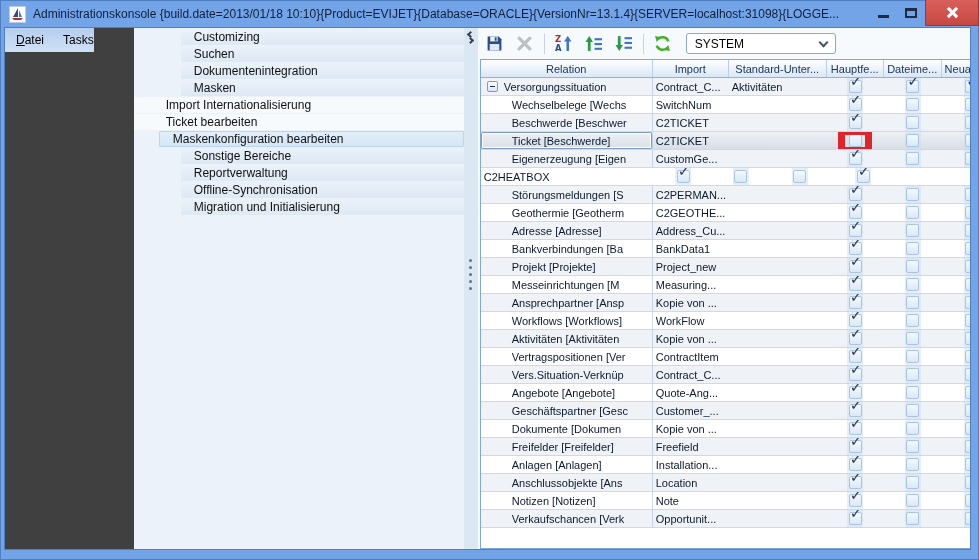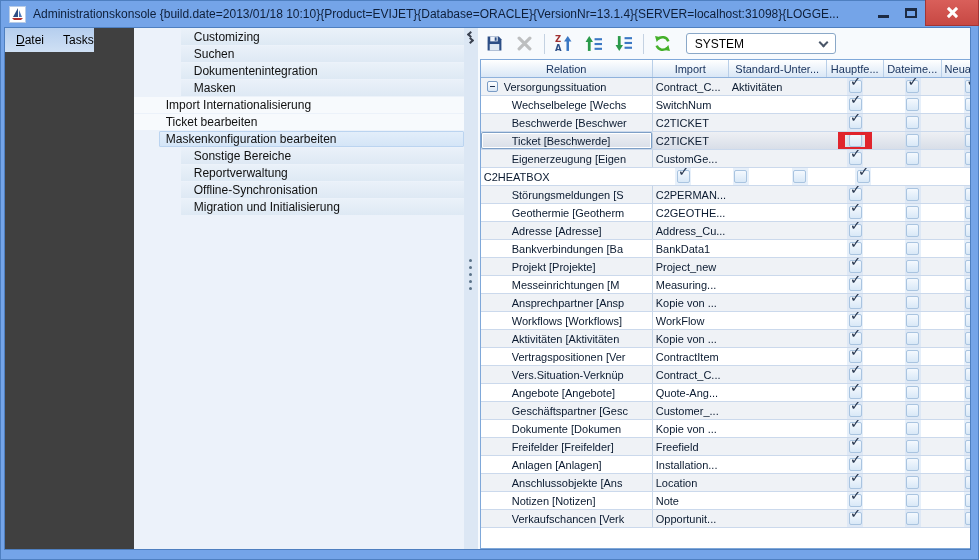--- a/index.html
+++ b/index.html
@@ -34,21 +34,21 @@
   .accel { text-decoration:underline; }
 
   .content { flex:1; display:flex; overflow:hidden; }
 
   
   .sidebar { width:330px; flex:none; background:#ECF2FA; overflow:hidden; padding-top:1px; }
   .sb-item { height:16px; margin-bottom:1px; display:flex; align-items:center; font-size:12px; color:#101010;
              white-space:nowrap; overflow:hidden; cursor:default; }
   .sb-item.lvl1 { background:linear-gradient(#EAF1F9,#DEE9F4); padding-left:13px;margin-left:47px; }
   .sb-item.lvl2 { background:#F7FAFD; padding-left:32px; }
-  .sb-item.lvl2.sel { margin-left:25px; padding-left:6px; background:linear-gradient(#E3EEFA,#D4E5F7);
+  .sb-item.lvl2.sel { margin-left:25px; padding-left:13px; background:linear-gradient(#E3EEFA,#D4E5F7);
                       border:1px solid #BBD4F0; border-radius:1px; }
 
   
   .splitter { width:14px; flex:none; background:#DCE7F4; position:relative; cursor:col-resize; }
   .split-arrows { position:absolute; top:3px; left:0; right:0; }
   .chev { width:5px; height:5px; border-left:2px solid #3a4250; border-bottom:2px solid #3a4250; margin:1px auto; }
   .chev.left  { transform:rotate(45deg); }
   .chev.right { transform:rotate(-135deg); }
   .split-dots { position:absolute; top:231px; left:0; right:0; }
   .dot { width:3px; height:3px; border-radius:50%; background:#5a7288; margin:0 auto 4px auto; }

